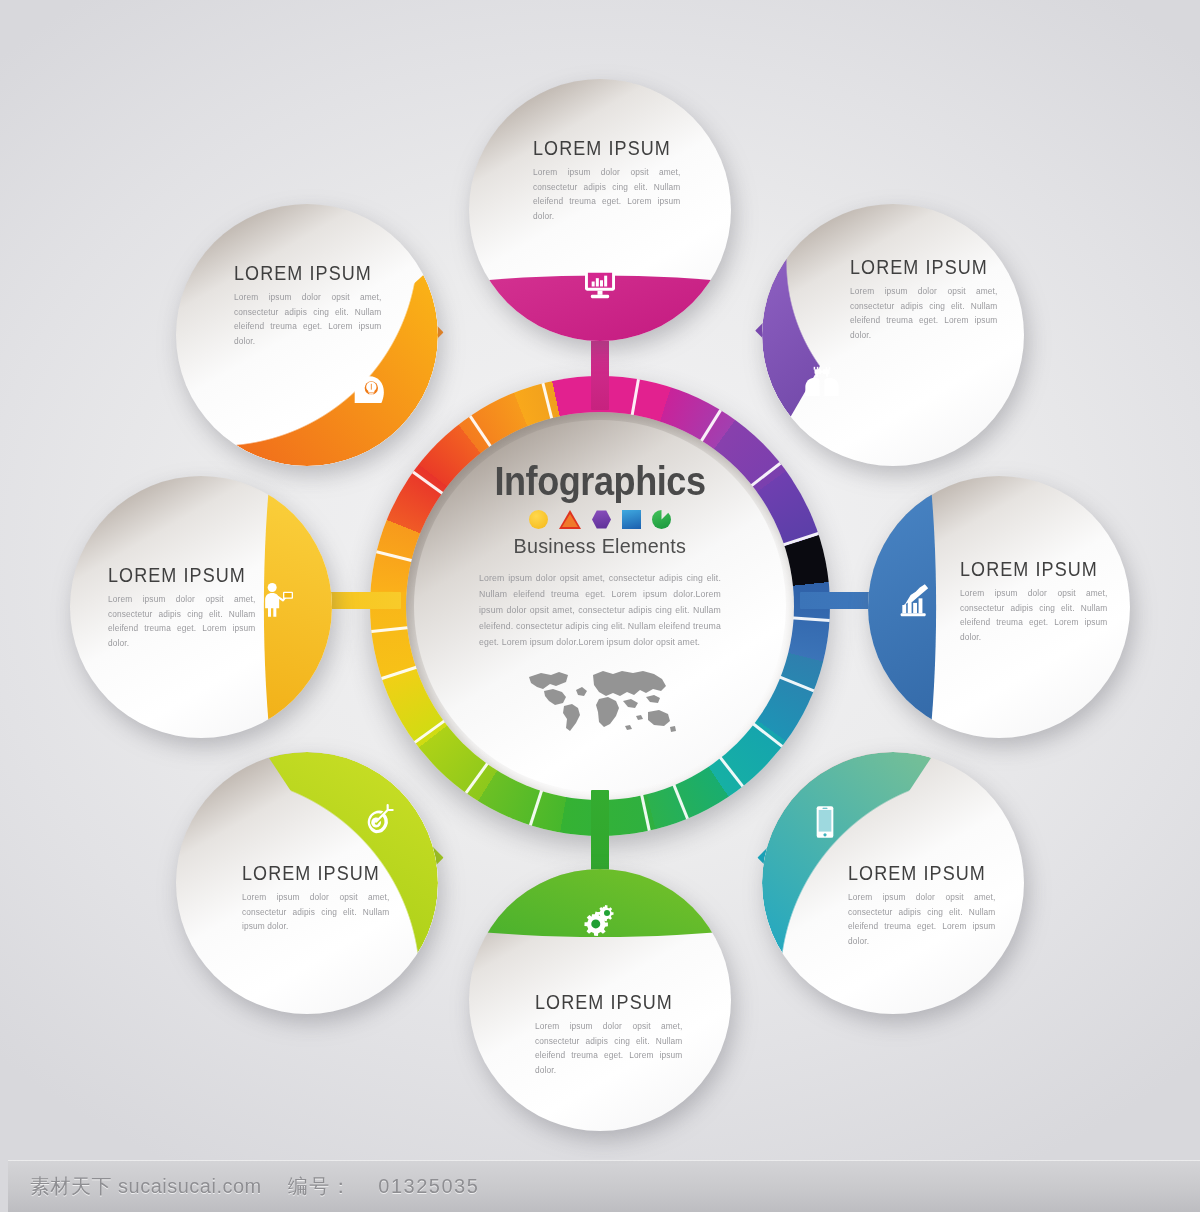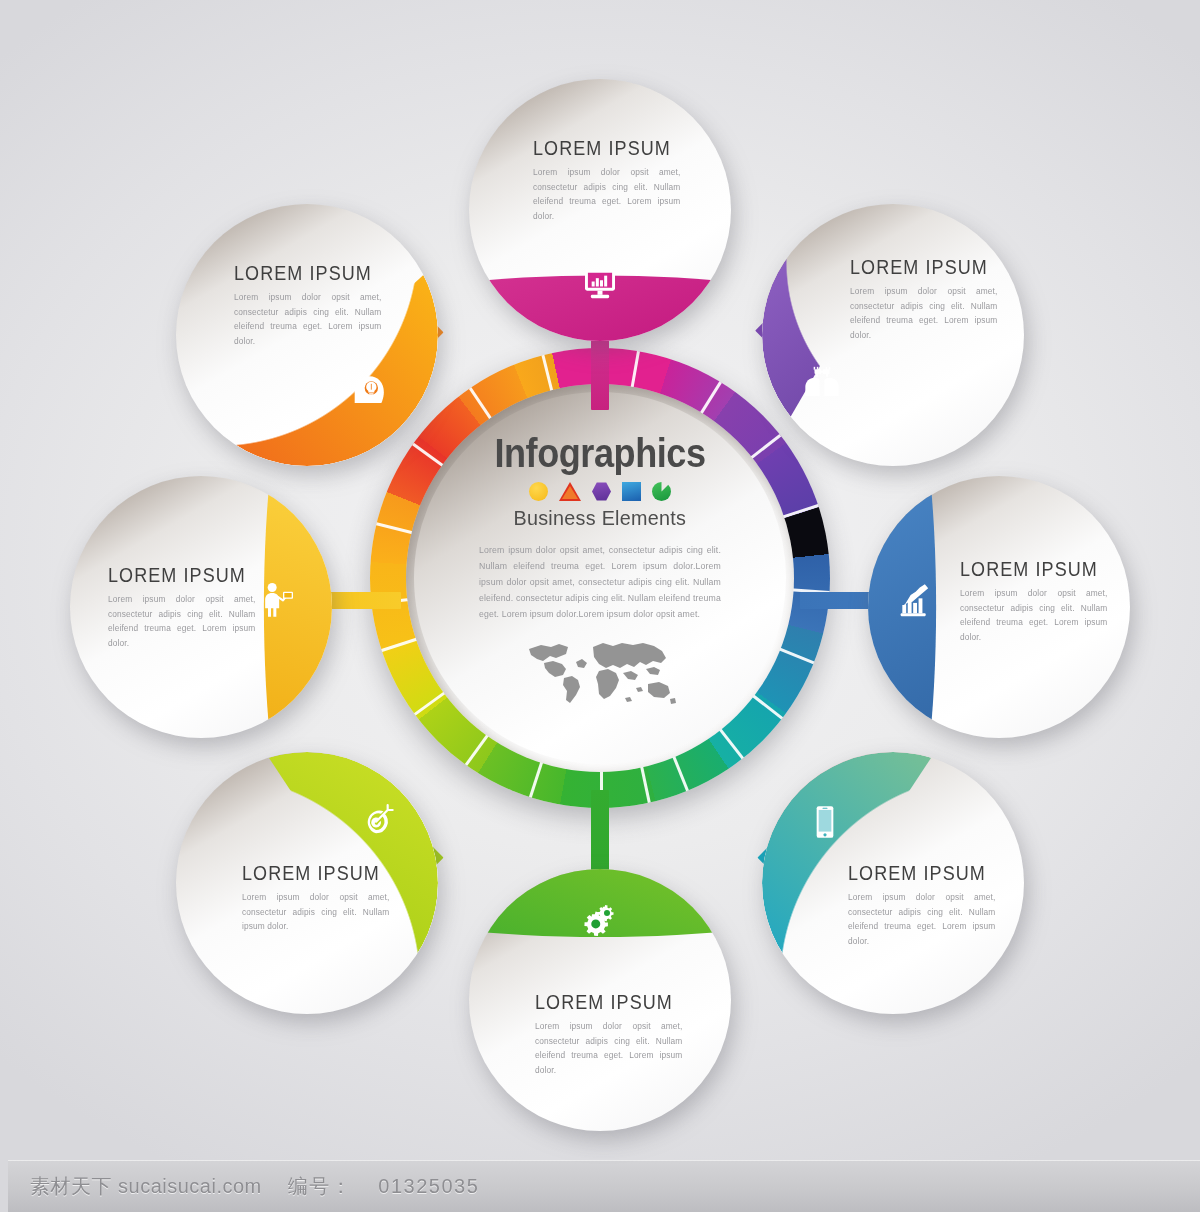--- a/index.html
+++ b/index.html
@@ -10,21 +10,21 @@
     overflow:hidden;
   }
   #stage{
     position:relative;width:1200px;height:1212px;
     background:
       radial-gradient(ellipse 860px 700px at 50% 46%, #f3f3f5 0%, #ececed 42%, #e2e2e5 72%, #d8d8dc 100%);
   }
 
   
   #hub{
-    position:absolute;left:370px;top:348px;width:460px;height:460px;
+    position:absolute;left:370px;top:376px;width:460px;height:460px;
   }
   #ring{
     position:absolute;inset:0;border-radius:50%;
     background:conic-gradient(from 0deg,
       #e2218f 0deg,  #e2218f 18deg,
       #c8239a 18deg, #a23fb0 36deg,
       #8840ad 36deg, #7a3fae 54deg,
       #6f3fb0 54deg, #5b3fa8 72deg,
       #0a0a10 72deg, #0a0a10 84deg,
       #2f61a8 84deg, #3b74b8 104deg,

